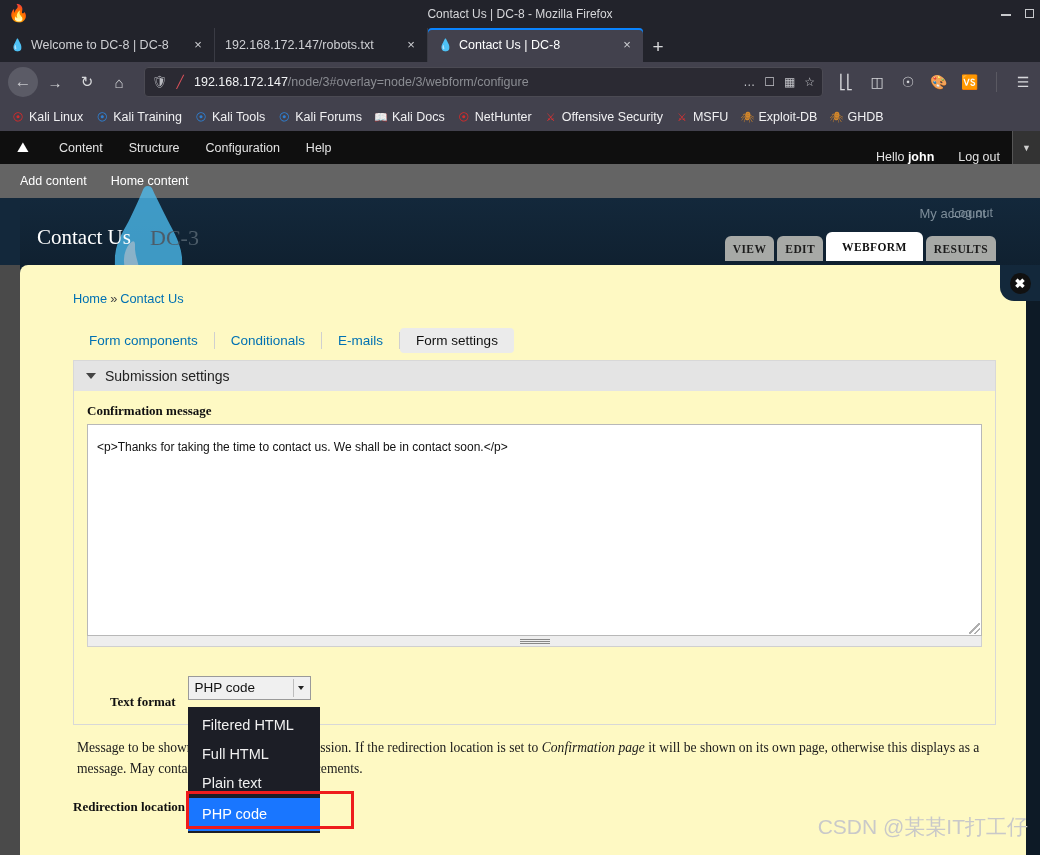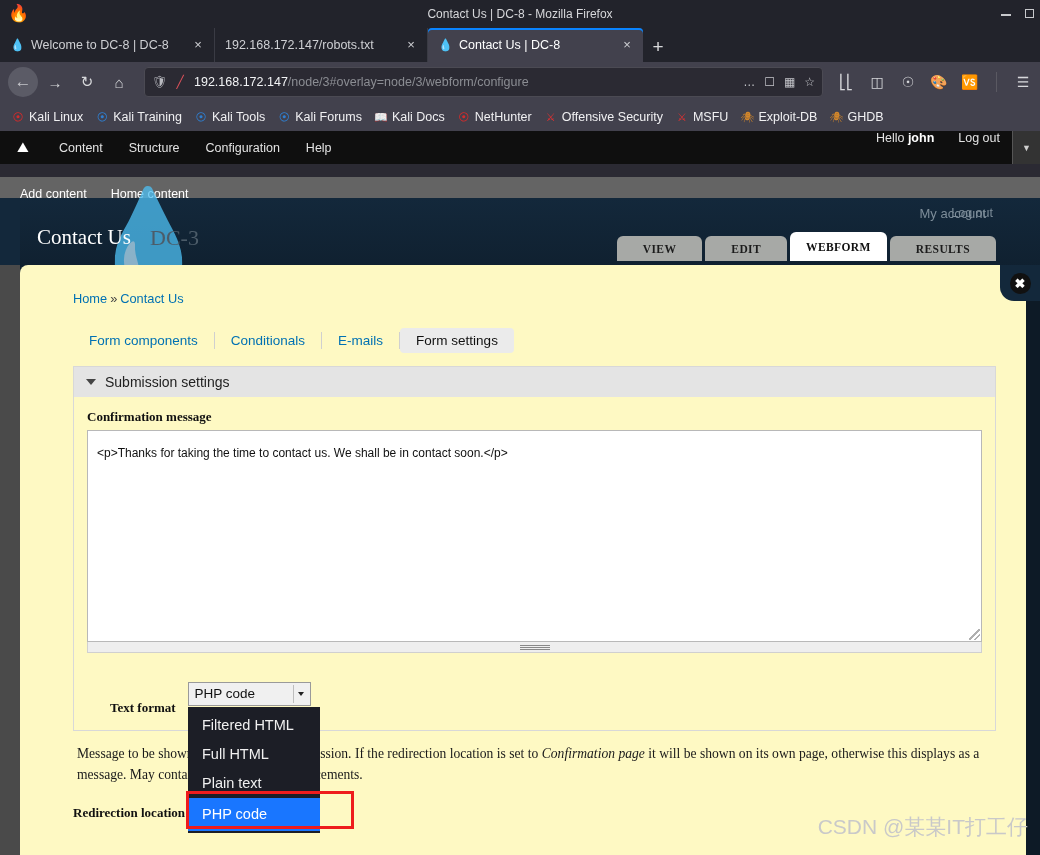--- a/index.html
+++ b/index.html
@@ -81,29 +81,29 @@
         color:#f0f0f2; font-size:12.5px; white-space:nowrap;}
   .bm .bico { width:14px; height:14px; font-size:11px; line-height:14px; text-align:center; }
 
   
   .adm-toolbar {
     position:absolute; top:131px; left:0; width:1040px; height:33px;
     background:#0f0f0f; display:flex; align-items:center; color:#e3e3e3; font-size:12.5px;
   }
   .adm-home { width:46px; text-align:center; font-size:14px; color:#fff; }
   .adm-link { padding:0 13px; color:#e3e3e3; font-size:12.5px; }
-  .adm-right { margin-left:auto; display:flex; align-items:flex-start; gap:0; padding-right:0; }
+  .adm-right { margin-left:auto; display:flex; align-items:flex-end; gap:0; padding-right:0; }
   .adm-hello { padding:0 12px; font-size:12.5px; color:#e3e3e3; }
   .adm-hello b { color:#ffffff; }
   .adm-logout { padding:0 12px; font-size:12.5px; color:#e3e3e3; }
   .adm-drawerbtn { width:28px; height:33px; background:#333333; color:#d0d0d0;
                    display:flex; align-items:center; justify-content:center; font-size:9px;
                    border-left:1px solid #555; }
   .adm-shortcuts {
-    position:absolute; top:177px; left:0; width:1040px; height:34px;
+    position:absolute; top:164px; left:0; width:1040px; height:34px;
     background:#646464; display:flex; align-items:center; color:#ffffff; font-size:12.5px;
   }
   .sc-link { padding:0 12px; color:#ffffff; font-size:12.5px; }
   .sc-link:first-child { padding-left:20px; }
 
   
   .site {
     position:absolute; top:198px; left:0; width:1040px; height:657px;
     background:#122030;
   }
@@ -115,21 +115,21 @@
   .site-userout { position:absolute; top:8px; right:0px; color:#7d8d99; font-size:12.5px; padding-right:47px;}
   .site-title { position:absolute; left:37px; top:27px; color:#ffffff; font-size:21px; font-family:"Liberation Serif", serif;}
   .site-slogan { position:absolute; left:150px; top:27px; color:#4c5c69; font-size:22px; font-family:"Liberation Serif", serif;}
   .drop-watermark {
     position:absolute; left:86px; top:-8px; width:80px; height:115px;
     color:#2b3946; font-size:100px; line-height:100px; opacity:.75;
   }
   .site-tabs { position:absolute; right:44px; top:34px; display:flex; gap:3px; align-items:flex-end;}
   .stab {
     background:#a7a9a6; color:#1c1c1c; font-family:"Liberation Serif", serif; font-weight:bold;
-    font-size:11.5px; letter-spacing:.4px; padding:7px 26px 6px; border-radius:6px 6px 0 0;
+    font-size:11.5px; letter-spacing:.4px; padding:7px 8px 6px; border-radius:6px 6px 0 0;
   }
   .stab.sel { background:#ffffff; color:#111; padding:9px 16px 8px; }
   .site-body { position:absolute; top:100px; left:0; width:1040px; height:557px; background:#0d1a26;}
   .left-strip { position:absolute; top:198px; left:0; width:20px; height:657px; background:#4a4a4a; }
   .left-strip-top { position:absolute; top:198px; left:0; width:20px; height:67px; background:#13283b; }
 
   
   .overlay {
     position:absolute; left:20px; top:265px; width:1006px; height:590px;
     background:#fef9c3; border-radius:8px 0 0 0; overflow:hidden;
@@ -140,21 +140,21 @@
     display:flex; align-items:center; justify-content:center;
   }
   .ov-close .x {
     width:21px; height:21px; border-radius:50%; background:#111;
     color:#fff; font-size:13px; line-height:21px; text-align:center; font-weight:bold;
   }
   .ov-inner { padding:26px 30px 0 53px; position:relative; height:100%; }
   .breadcrumb { font-size:12.8px; color:#0071b3; margin-bottom:22px; }
   .breadcrumb .sep { color:#444; padding:0 3px; }
 
-  .subtabs { display:flex; align-items:center; margin-bottom:13px; }
+  .subtabs { display:flex; align-items:center; margin-bottom:7px; }
   .subtab { font-size:13.5px; color:#0071b3; padding:5px 16px; }
   .subtab.active { color:#111; background:#ebebeb; border-radius:4px; font-weight:normal;}
   .subtab-sep { width:1px; height:17px; background:#d0d0d0; }
 
   .fieldset-header {
     background:#e4e4e4; border:1px solid #d8d8d8; border-bottom:none;
     padding:7px 10px 7px 12px; font-size:14px; color:#222;
     display:flex; align-items:center; gap:9px;
   }
   .tri-down { width:0;height:0;border-left:5px solid transparent;border-right:5px solid transparent;border-top:6px solid #444;}

